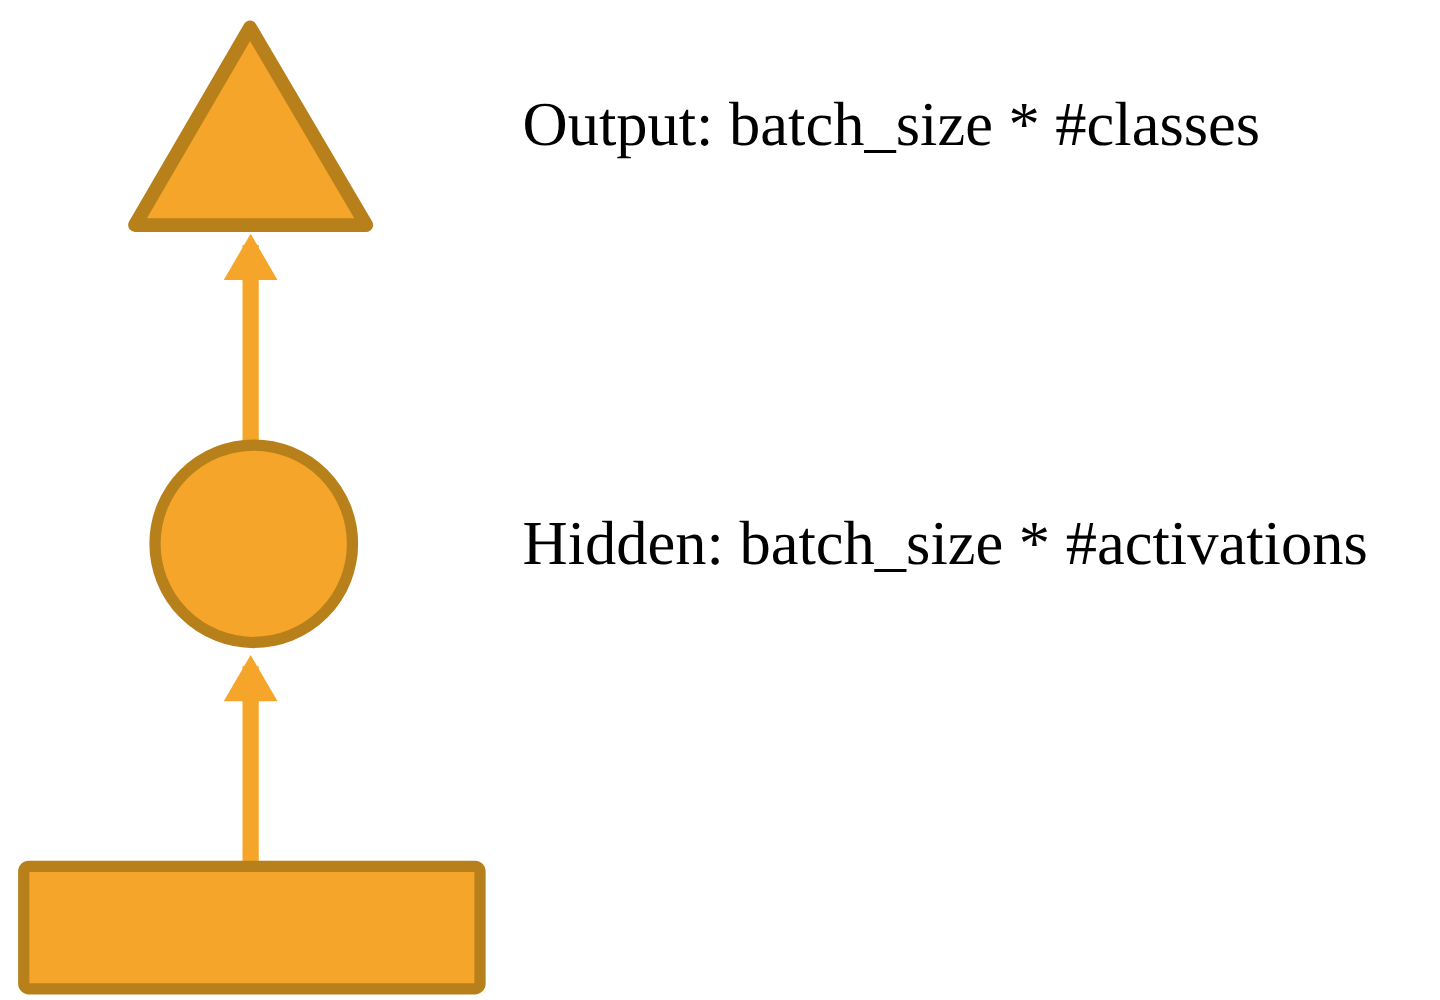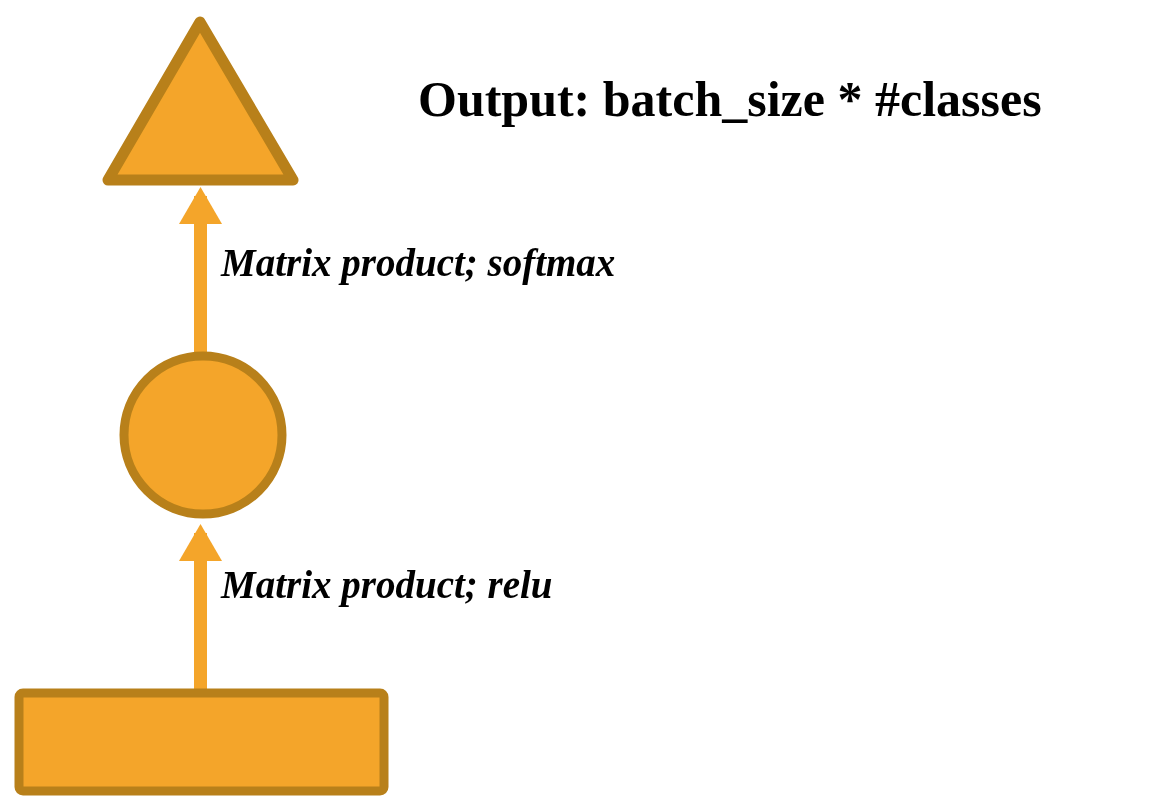--- a/index.html
+++ b/index.html
@@ -23,21 +23,21 @@
     top: 0;
     width: 1152px;
     height: 800px;
     display: block;
   }
   .label {
     position: absolute;
     color: #000000;
     white-space: nowrap;
     font-family: "Liberation Serif", "DejaVu Serif", serif;
-    font-weight: 700;
+    font-weight: 400;
     line-height: 1;
   }
   .node-label {
     font-size: 50px;
   }
   .edge-label {
     font-size: 39px;
     font-style: italic;
   }
   #label-output   { left: 418px; top: 74px;  }
@@ -65,19 +65,18 @@
 
     <rect x="19" y="693" width="365" height="98" rx="4" ry="4" fill="#F4A52A" stroke="#B8801A" stroke-width="9"></rect>
 
     <circle cx="203" cy="435" r="79" fill="#F4A52A" stroke="#B8801A" stroke-width="9"></circle>
 
     <polygon points="200,22 293,180 108,180" fill="#F4A52A" stroke="#B8801A" stroke-width="11" stroke-linejoin="round"></polygon>
   </svg>
 
   <div class="label node-label" id="label-output">Output: batch_size * #classes</div>
 
+  <div class="label node-label" id="label-hidden">Hidden: batch_size * #activations</div>
 
 
-  <div class="label edge-label" id="label-edge-top">Matrix product; softmax</div>
 
-  <div class="label edge-label" id="label-edge-bot">Matrix product; relu</div>
 
 </div>
 
 </body></html>

